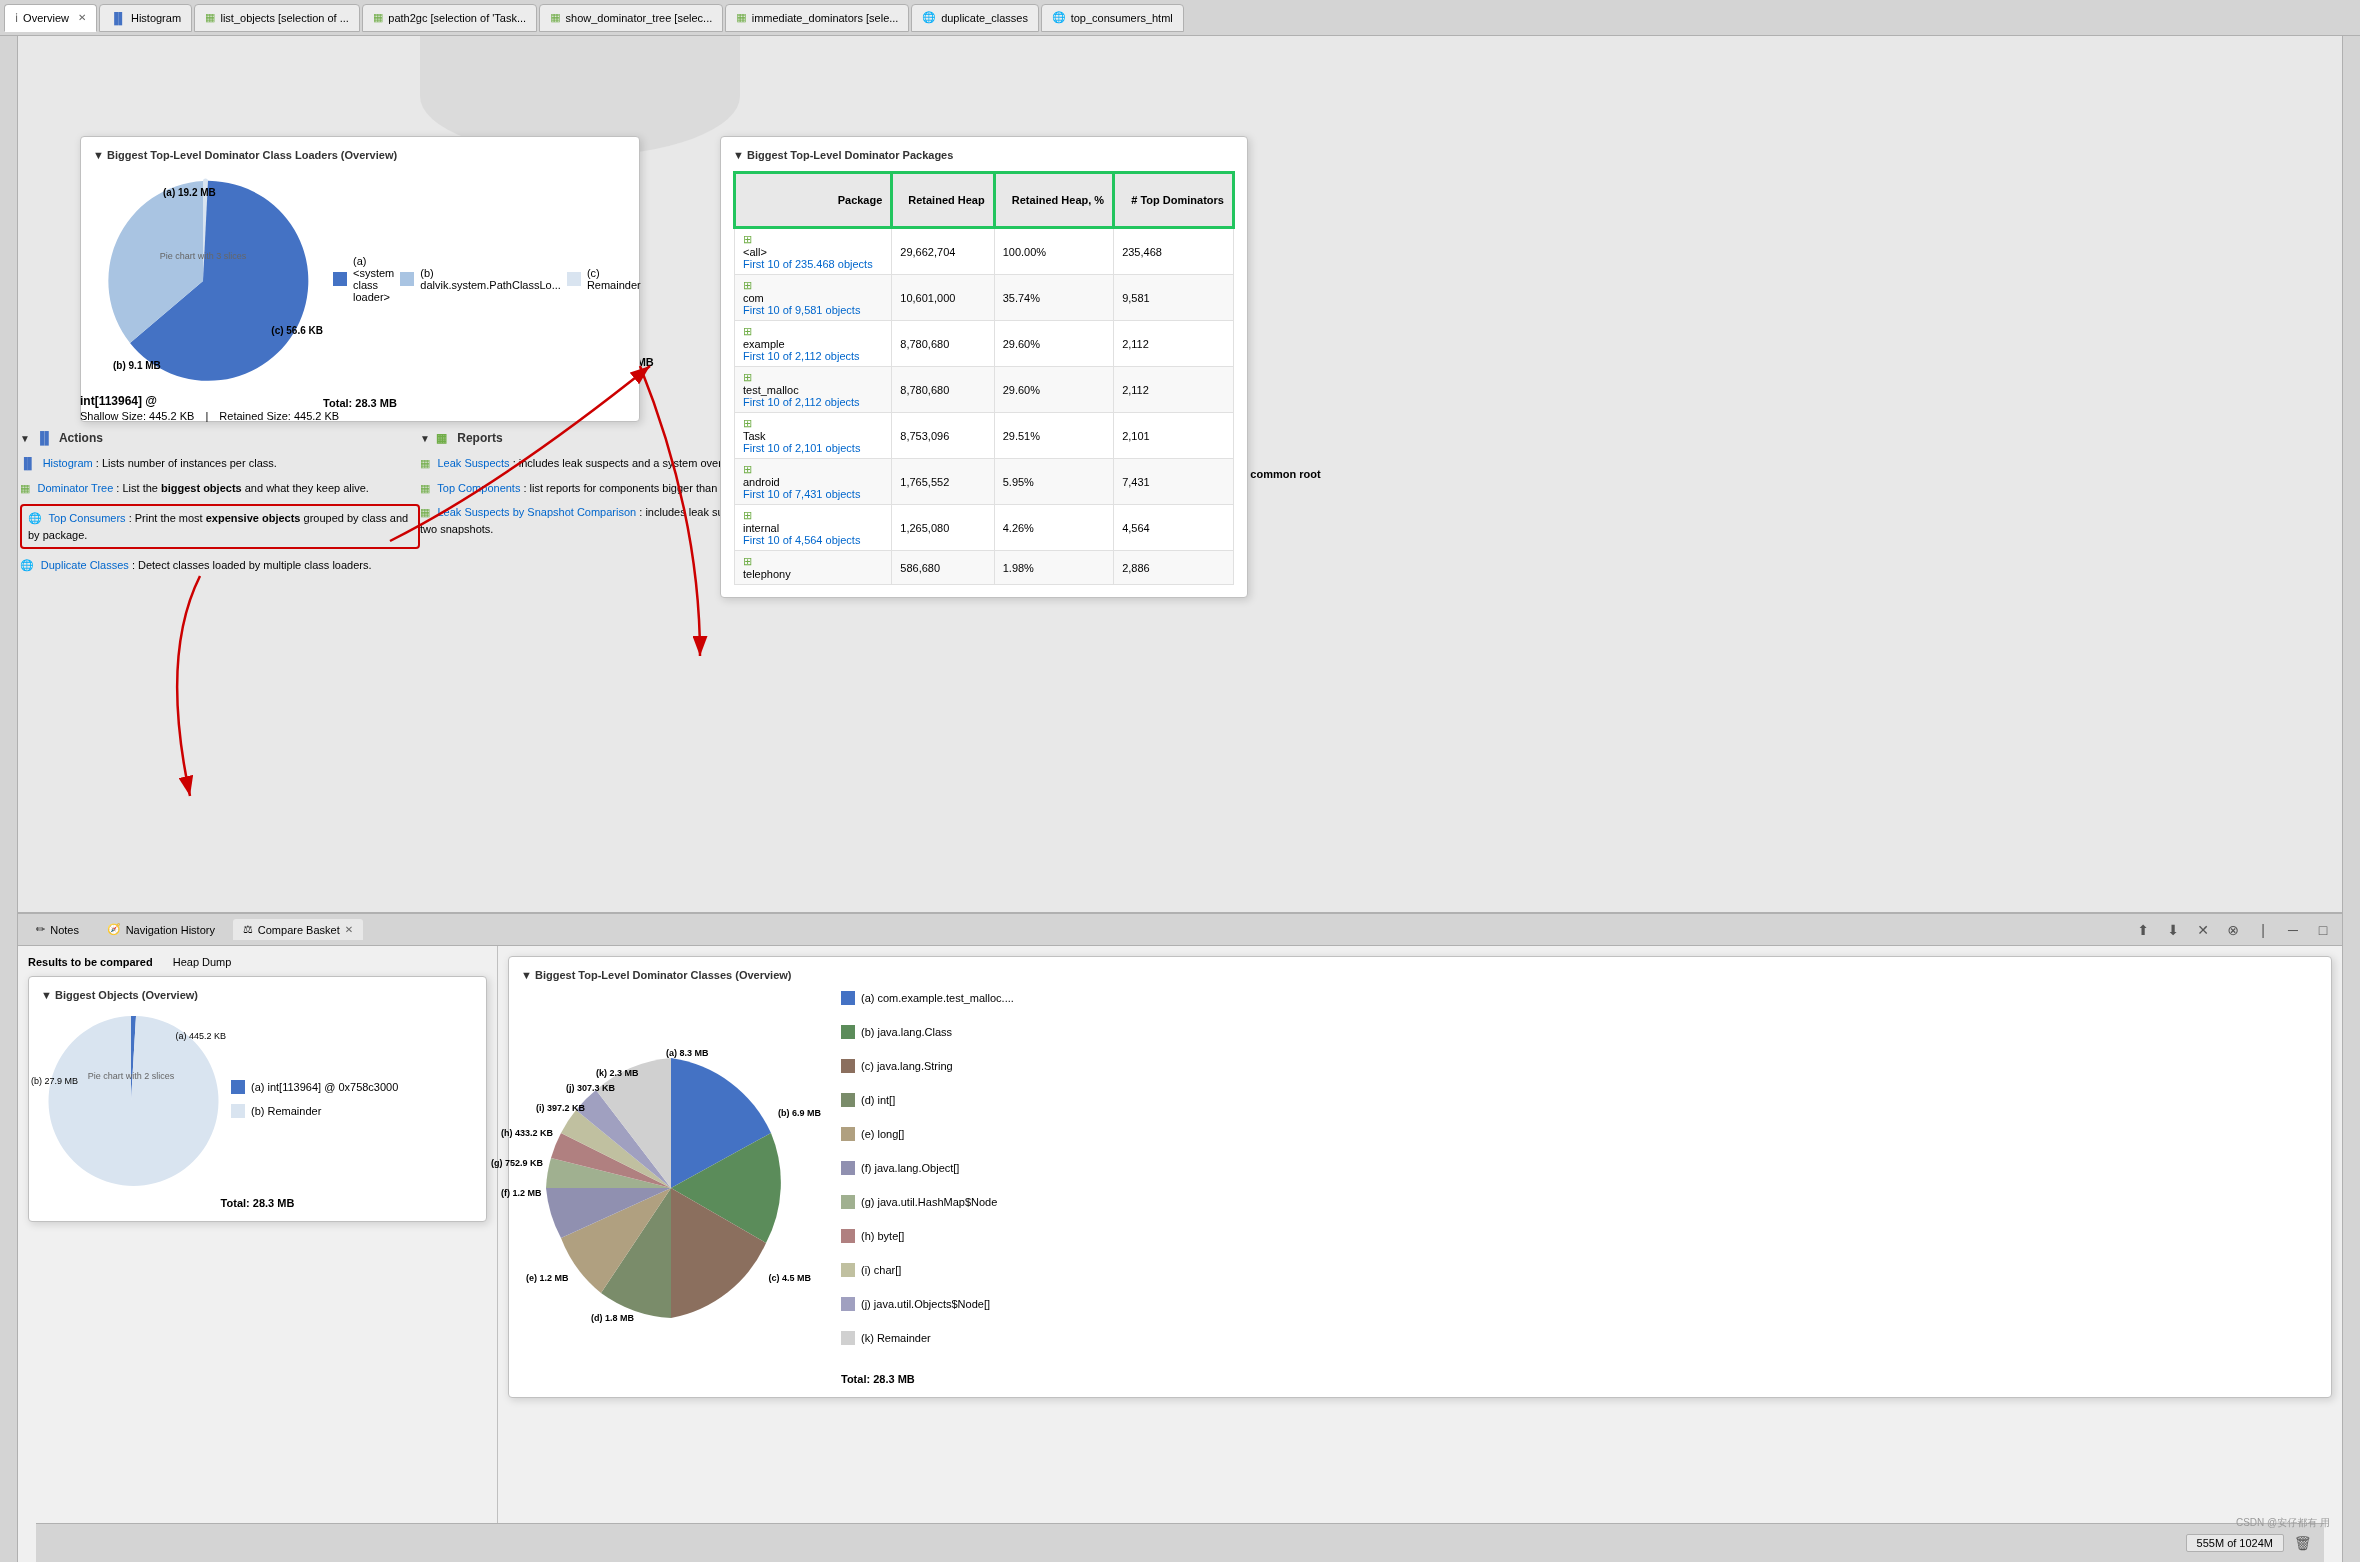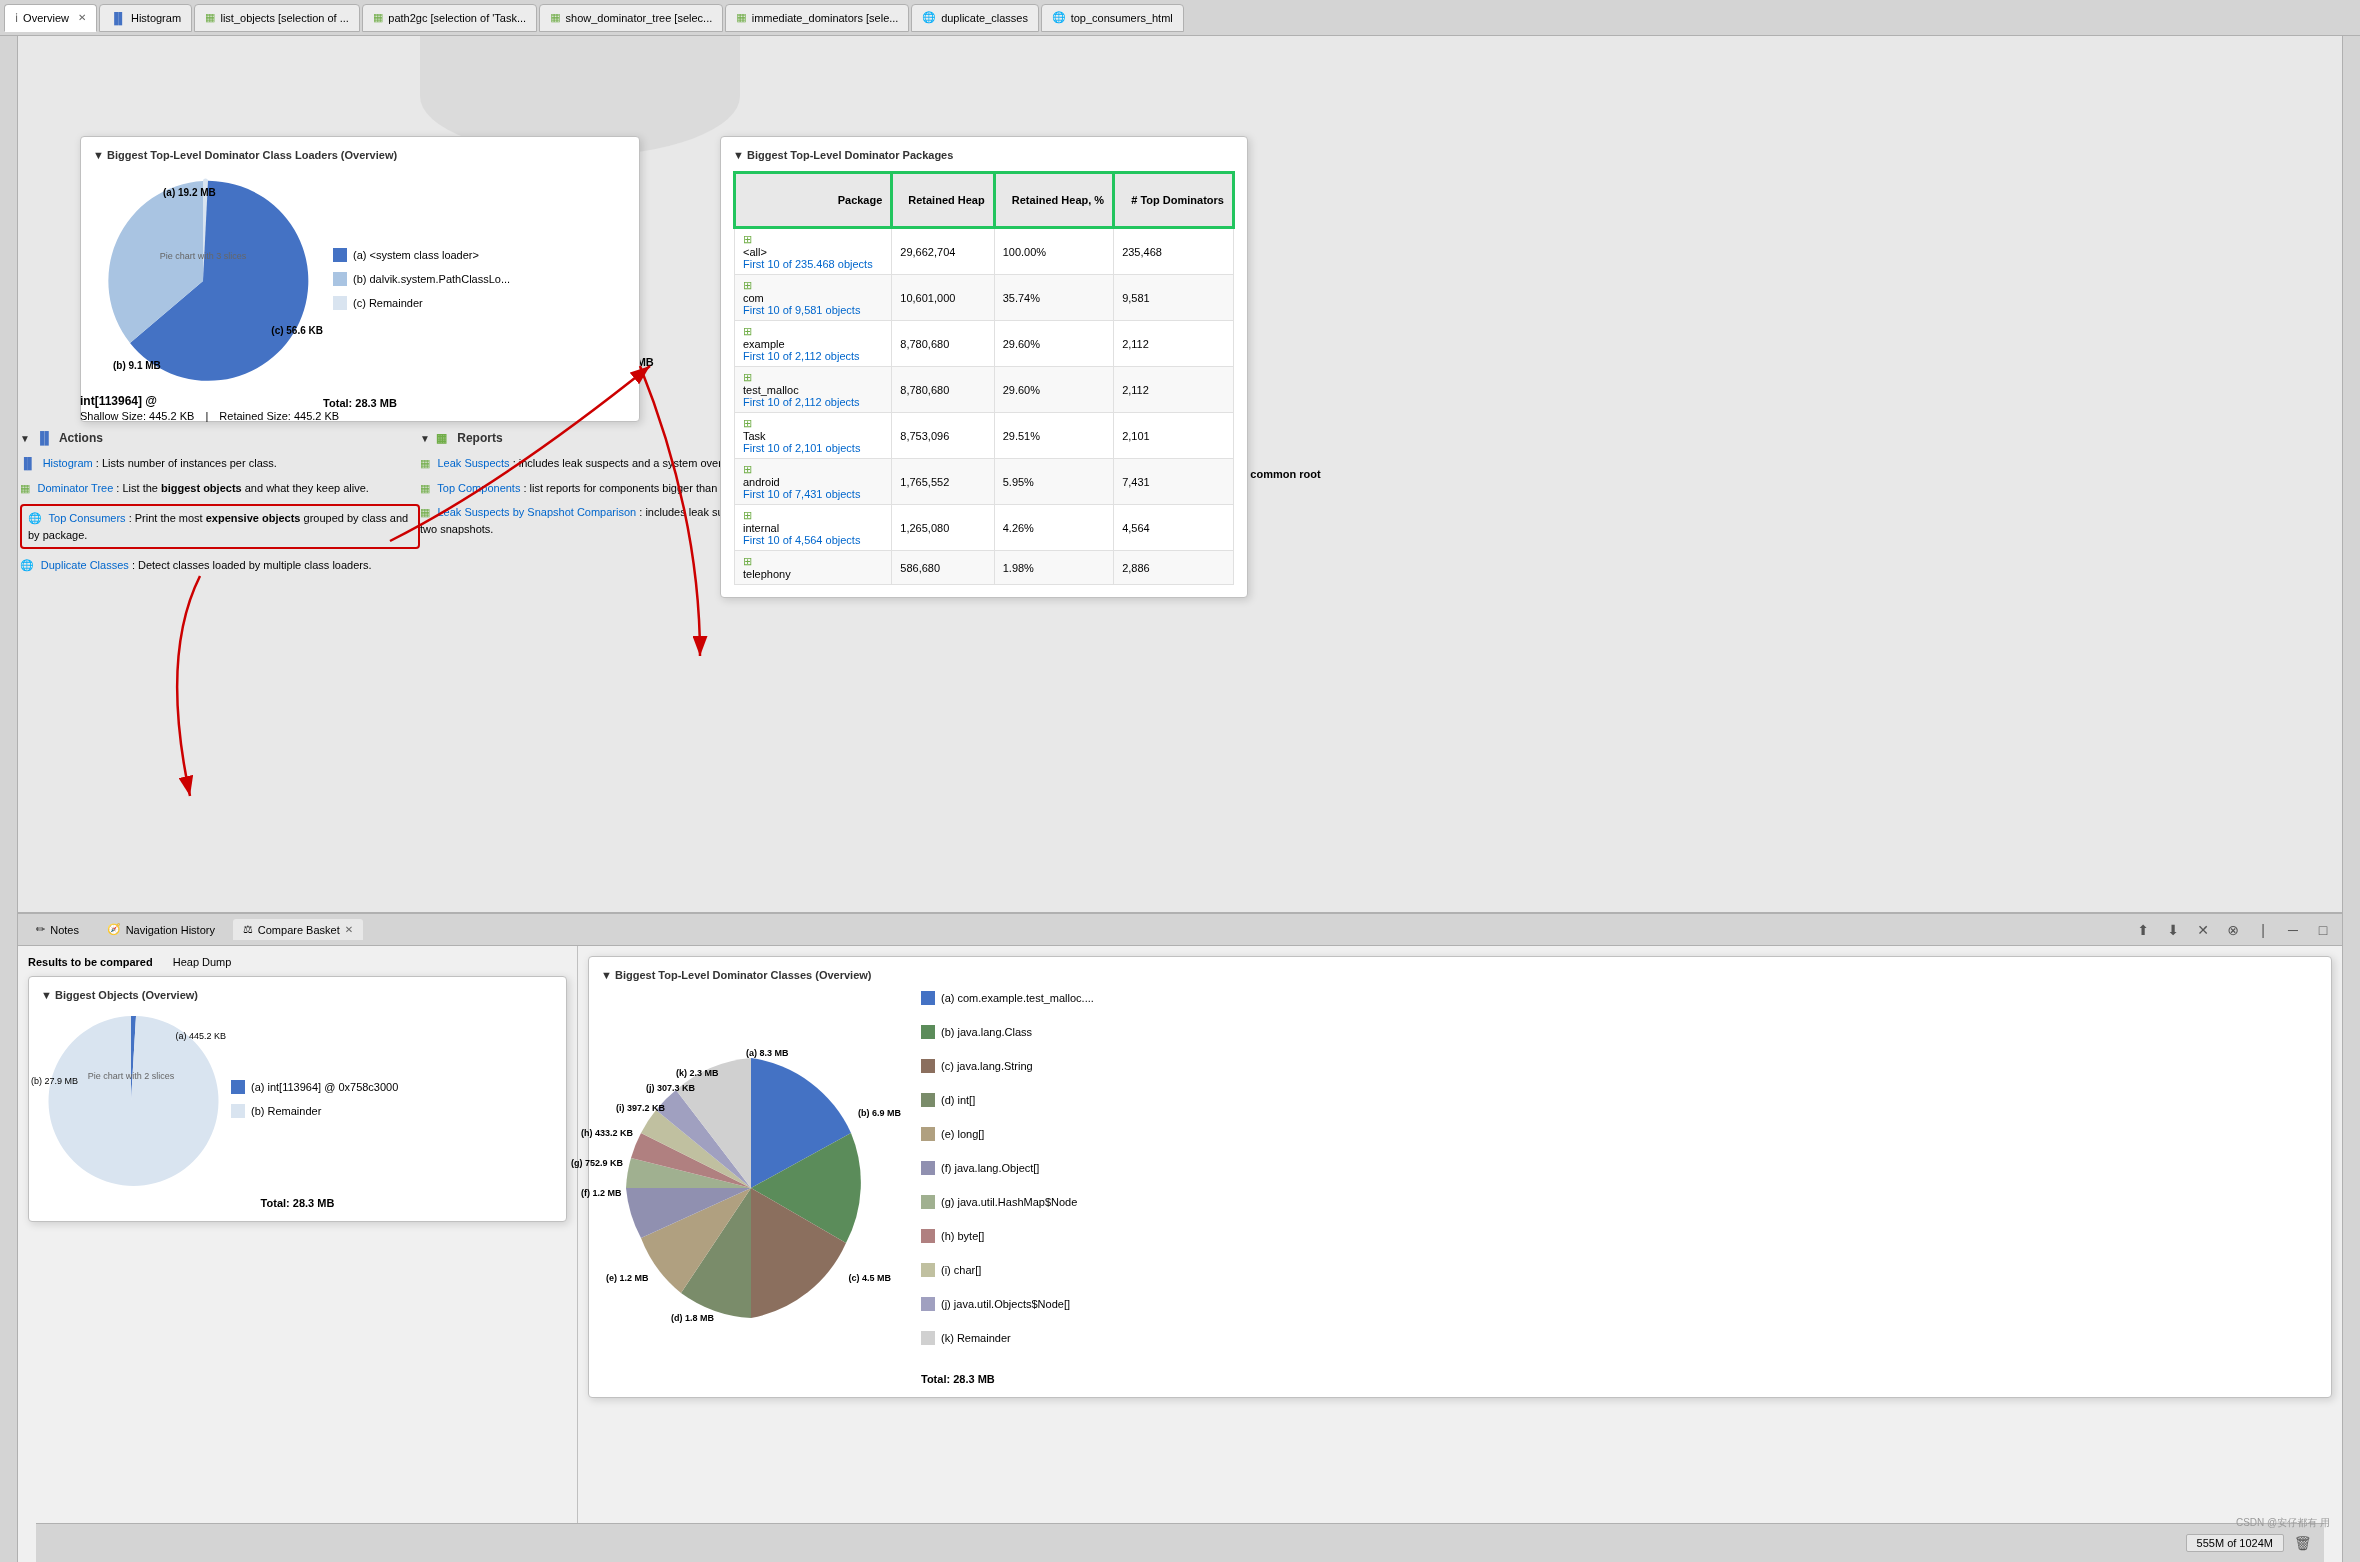--- a/index.html
+++ b/index.html
@@ -182,21 +182,21 @@
       color: #666;
       cursor: pointer;
     }
 
     .bottom-content {
       display: flex;
       height: calc(100% - 32px - 30px);
     }
 
     .bottom-left {
-      width: 560px;
+      width: 480px;
       padding: 10px;
       border-right: 1px solid #c0c0c0;
     }
 
     .bottom-right {
       flex: 1;
       padding: 10px;
     }
 
     
@@ -353,21 +353,21 @@
 
           </svg>
           <div style="position:absolute;top:80px;left:50%;transform:translateX(-50%);font-size:9px;color:#666;text-align:center;white-space:nowrap;">
             <span>Pie chart with 3 slices</span>
           </div>
           
           <div style="position:absolute;top:16px;left:70px;font-size:10px;font-weight:bold;">(a) 19.2 MB</div>
           <div style="position:absolute;bottom:55px;right:-10px;font-size:10px;font-weight:bold;">(c) 56.6 KB</div>
           <div style="position:absolute;bottom:20px;left:20px;font-size:10px;font-weight:bold;">(b) 9.1 MB</div>
         </div>
-        <div style="display:flex;flex-direction:column;gap:6px;">
+        <div style="display:flex;gap:6px;">
           <div class="legend-item">
             <div class="legend-box" style="background:#4472c4;"></div>
             <span>(a) &lt;system class loader&gt;</span>
           </div>
           <div class="legend-item">
             <div class="legend-box" style="background:#a9c4e2;"></div>
             <span>(b) dalvik.system.PathClassLo...</span>
           </div>
           <div class="legend-item">
             <div class="legend-box" style="background:#d9e4f0;"></div>

